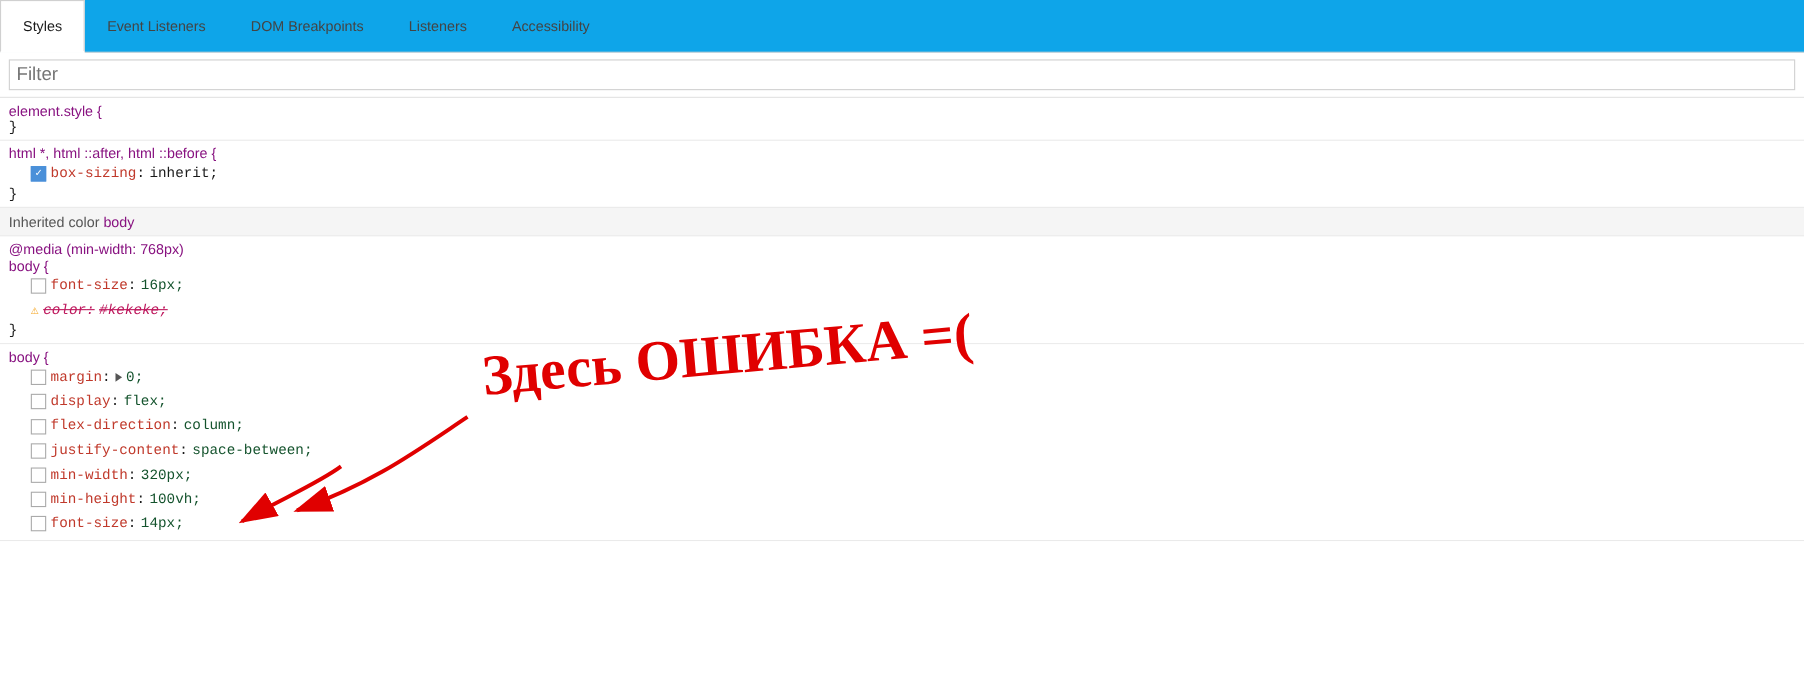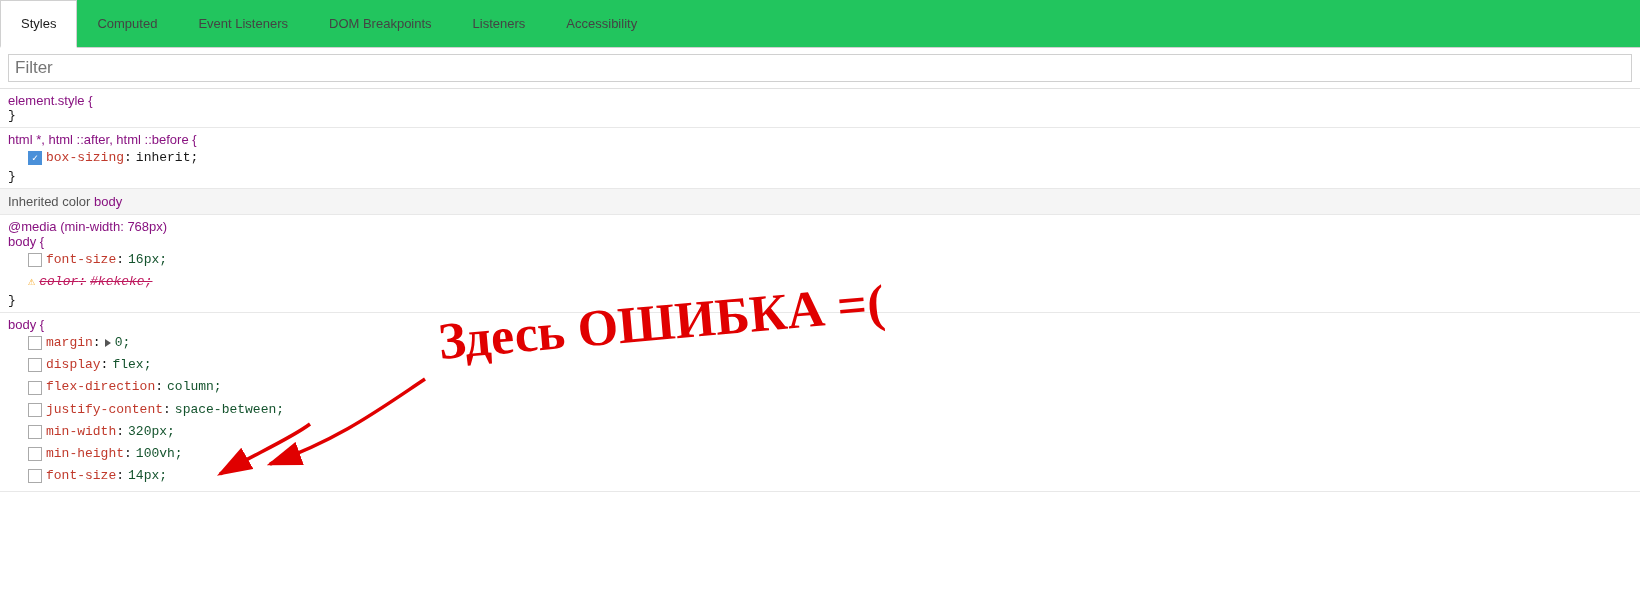--- a/index.html
+++ b/index.html
@@ -7,21 +7,21 @@
       font-family: Consolas, 'Courier New', monospace;
       font-size: 13px;
       background: #ffffff;
       color: #1a1a1a;
     }
 
     
     .tab-bar {
       display: flex;
       align-items: stretch;
-      background: #22c55e;
+      background: #0ea5e9;
       border-bottom: 1px solid #d0d0d0;
       height: 48px;
     }
     .tab {
       display: flex;
       align-items: center;
       padding: 0 20px;
       font-size: 13px;
       color: #444;
       cursor: pointer;
@@ -155,23 +155,20 @@
     .content-wrapper {
       position: relative;
     }
   </style>
 </head>
 <body>
 
 <div class="tab-bar">
   <div class="tab active">
     <span>Styles</span>
-  </div>
-  <div class="tab">
-    <span>Computed</span>
   </div>
   <div class="tab">
     <span>Event Listeners</span>
   </div>
   <div class="tab">
     <span>DOM Breakpoints</span>
   </div>
   <div class="tab">
     <span>Listeners</span>
   </div>

